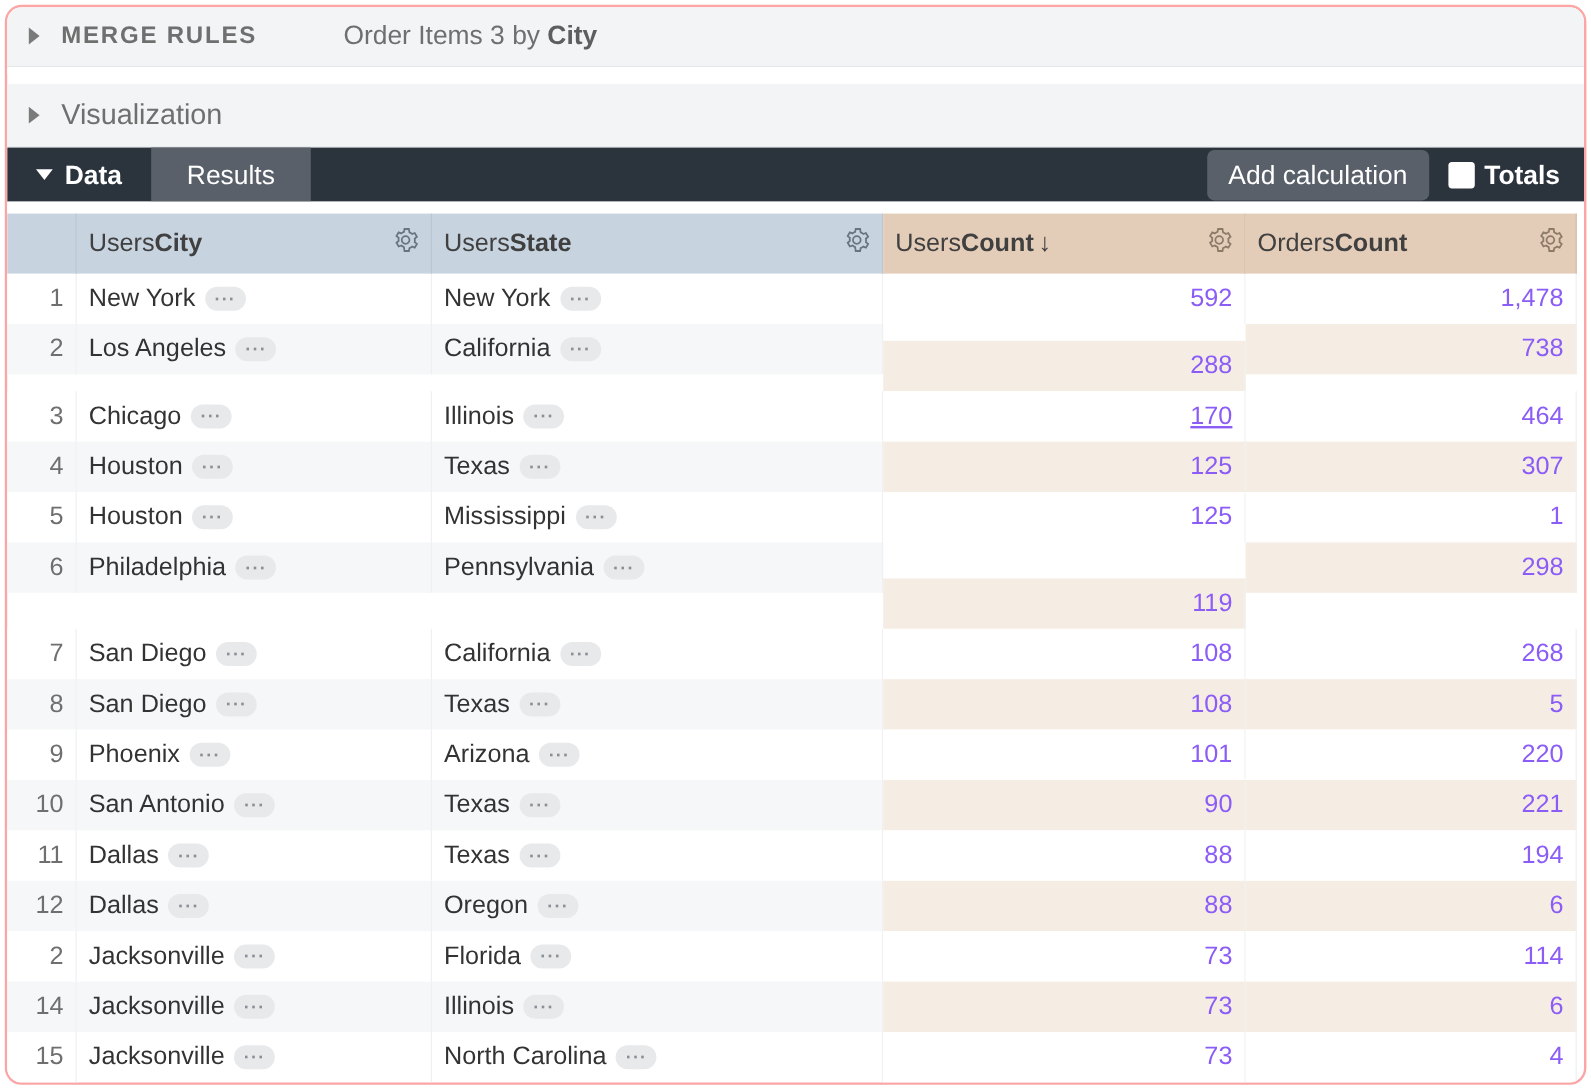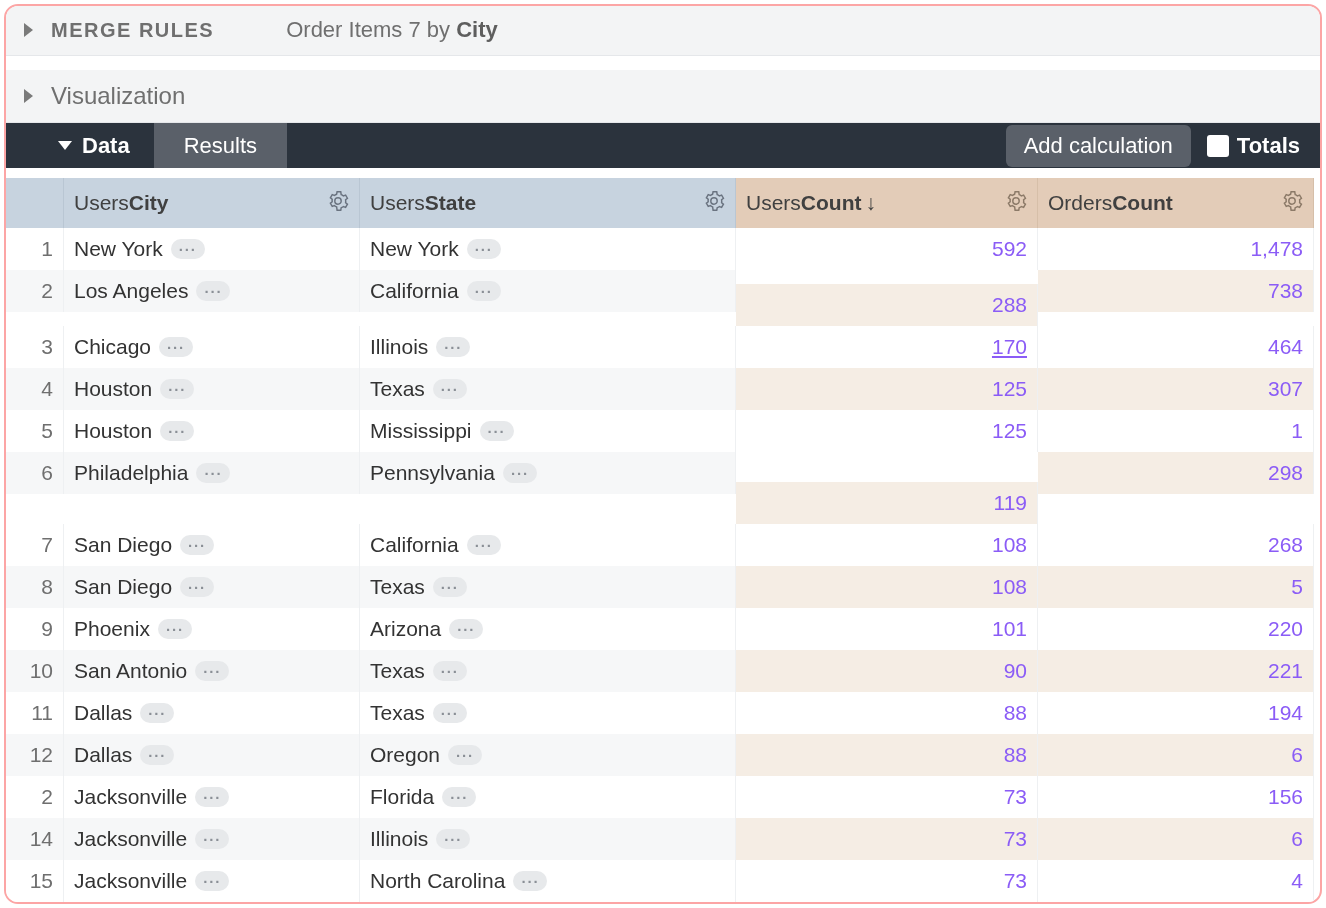--- a/index.html
+++ b/index.html
@@ -64,21 +64,20 @@
     color: #fff;
     font-size: 22px;
   }
   .data-tab {
     display: flex;
     align-items: center;
     gap: 10px;
     padding: 0 24px;
     height: 100%;
     cursor: pointer;
-    margin-left: 28px;
   }
   .data-tab .label { font-weight: 700; }
   .results-tab {
     background: #5a6069;
     padding: 0 30px;
     height: 100%;
     display: flex;
     align-items: center;
     cursor: pointer;
     font-weight: 500;
@@ -190,21 +189,21 @@
 </style>
 </head>
 <body>
 
 <div class="frame">
 
   <div class="panel merge">
     <span class="caret-right"></span>
     <span class="panel-title-merge">MERGE RULES</span>
     <span class="panel-subtitle">
-      <span>Order Items 7 by </span><b>City</b>
+      <span>Order Items 3 by </span><b>City</b>
     </span>
   </div>
 
   <div class="spacer-strip"></div>
 
   <div class="panel vis">
     <span class="caret-right"></span>
     <span class="panel-title-vis">Visualization</span>
   </div>
 
@@ -469,21 +468,21 @@
         <span class="ellip-badge">···</span>
       </div>
       <div class="td dim">
         <span>Florida</span>
         <span class="ellip-badge">···</span>
       </div>
       <div class="td meas" style="background: rgb(255, 255, 255);">
         <span>73</span>
       </div>
       <div class="td meas" style="background: rgb(255, 255, 255);">
-        <span>156</span>
+        <span>114</span>
       </div>
       <div class="td num" style="background: rgb(246, 247, 248);">
         <span>14</span>
       </div>
       <div class="td dim" style="background: rgb(246, 247, 248);">
         <span>Jacksonville</span>
         <span class="ellip-badge">···</span>
       </div>
       <div class="td dim" style="background: rgb(246, 247, 248);">
         <span>Illinois</span>

